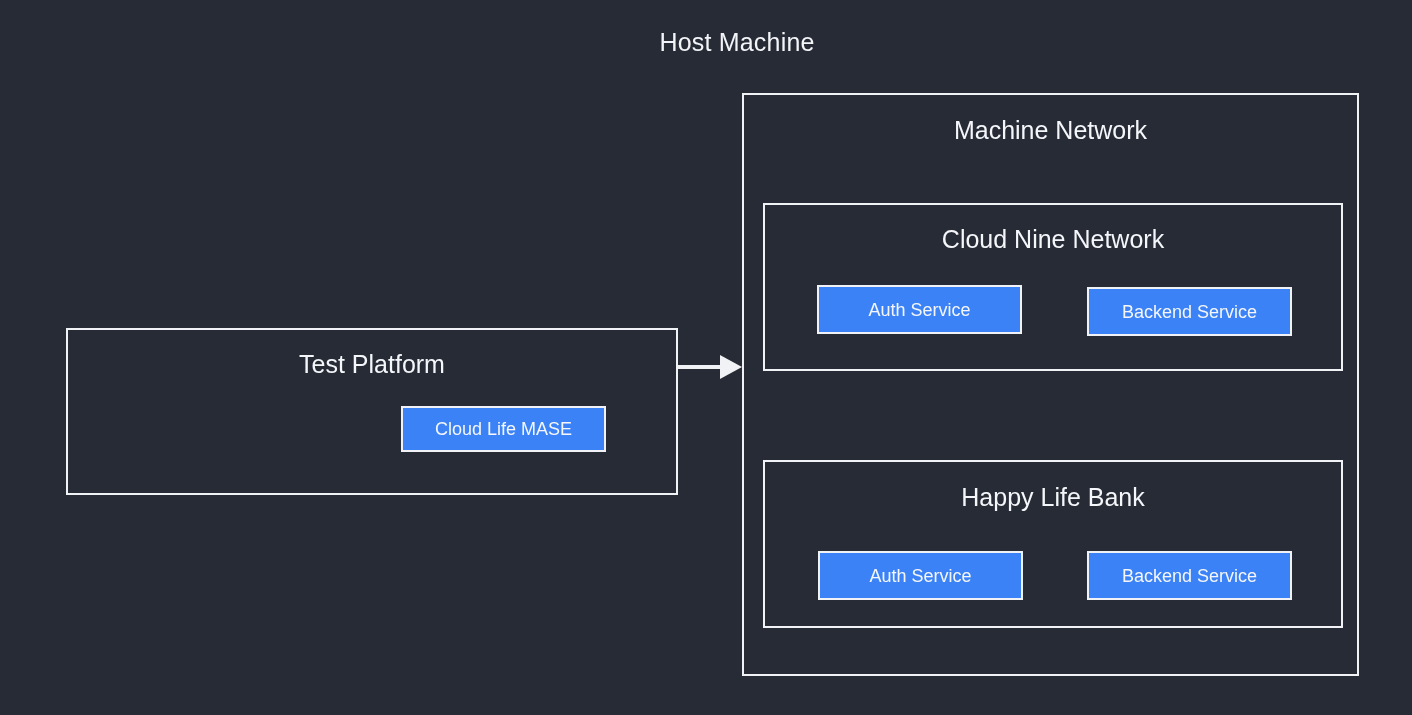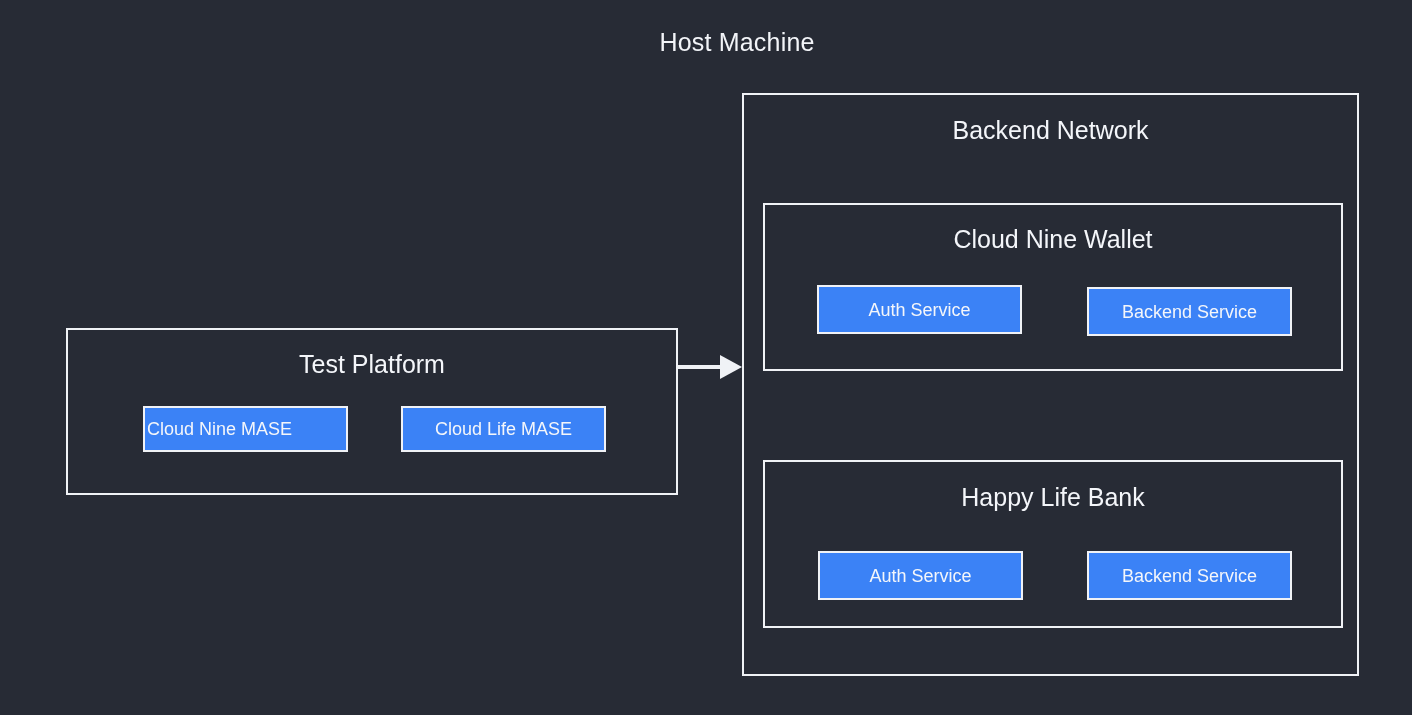--- a/index.html
+++ b/index.html
@@ -170,39 +170,36 @@
 </head>
 <body>
 
 <div id="diagram-canvas">
 
   <div class="host-title">Host Machine</div>
 
   <div class="box" id="test-platform-box">
     <div class="box-title">Test Platform</div>
 
-    <div class="node overflow-label" id="node-cloud-nine-mase">
-      <span class="node-label">Cloud Nine MASE</span>
-    </div>
 
     <div class="node" id="node-happy-life-mase">
       <span class="node-label">Cloud Life MASE</span>
     </div>
   </div>
 
   <svg id="connector-arrow" viewBox="0 0 66 34">
     <line x1="0" y1="17" x2="44" y2="17" stroke="#f0f2f6" stroke-width="4"></line>
     <polygon points="42,5 64,17 42,29" fill="#f0f2f6"></polygon>
   </svg>
 
   <div class="box" id="docker-network-box">
-    <div class="box-title">Backend Network</div>
+    <div class="box-title">Machine Network</div>
 
     <div class="box" id="cloud-nine-wallet-box">
-      <div class="box-title">Cloud Nine Wallet</div>
+      <div class="box-title">Cloud Nine Network</div>
 
       <div class="node" id="node-cnw-auth">
         <span class="node-label">Auth Service</span>
       </div>
 
       <div class="node" id="node-cnw-backend">
         <span class="node-label">Backend Service</span>
       </div>
     </div>
 

